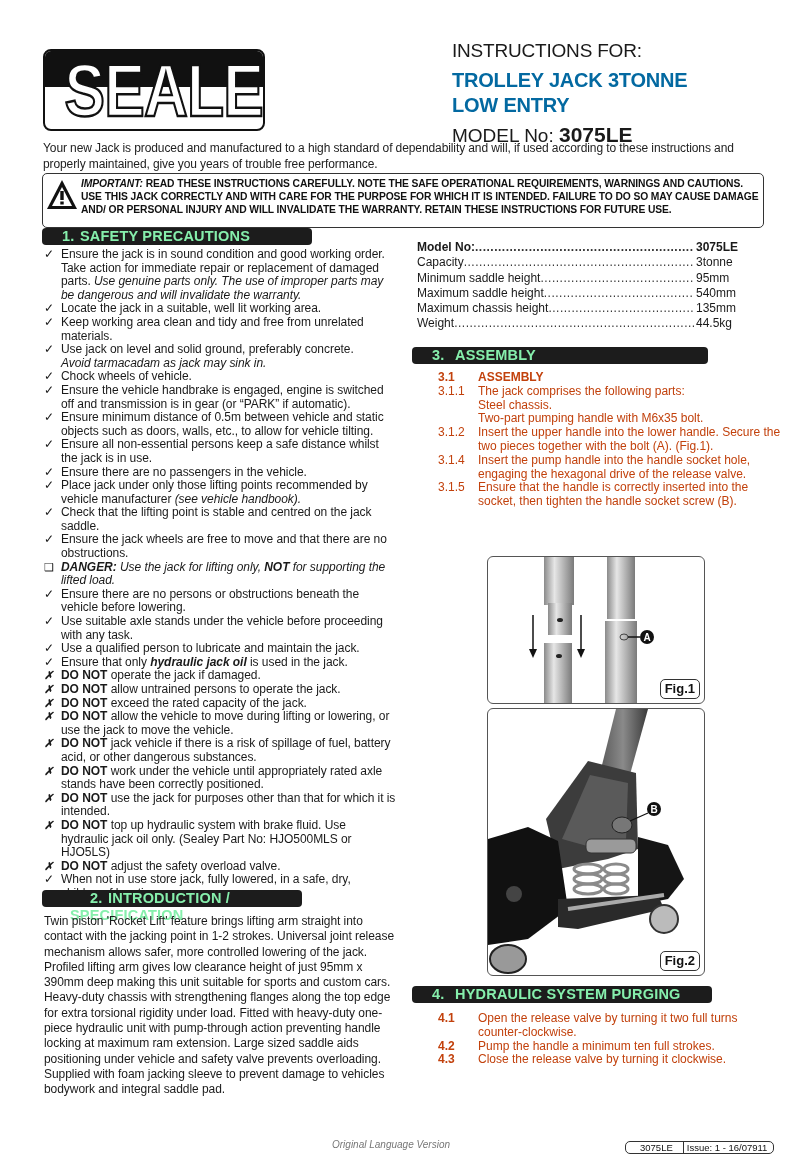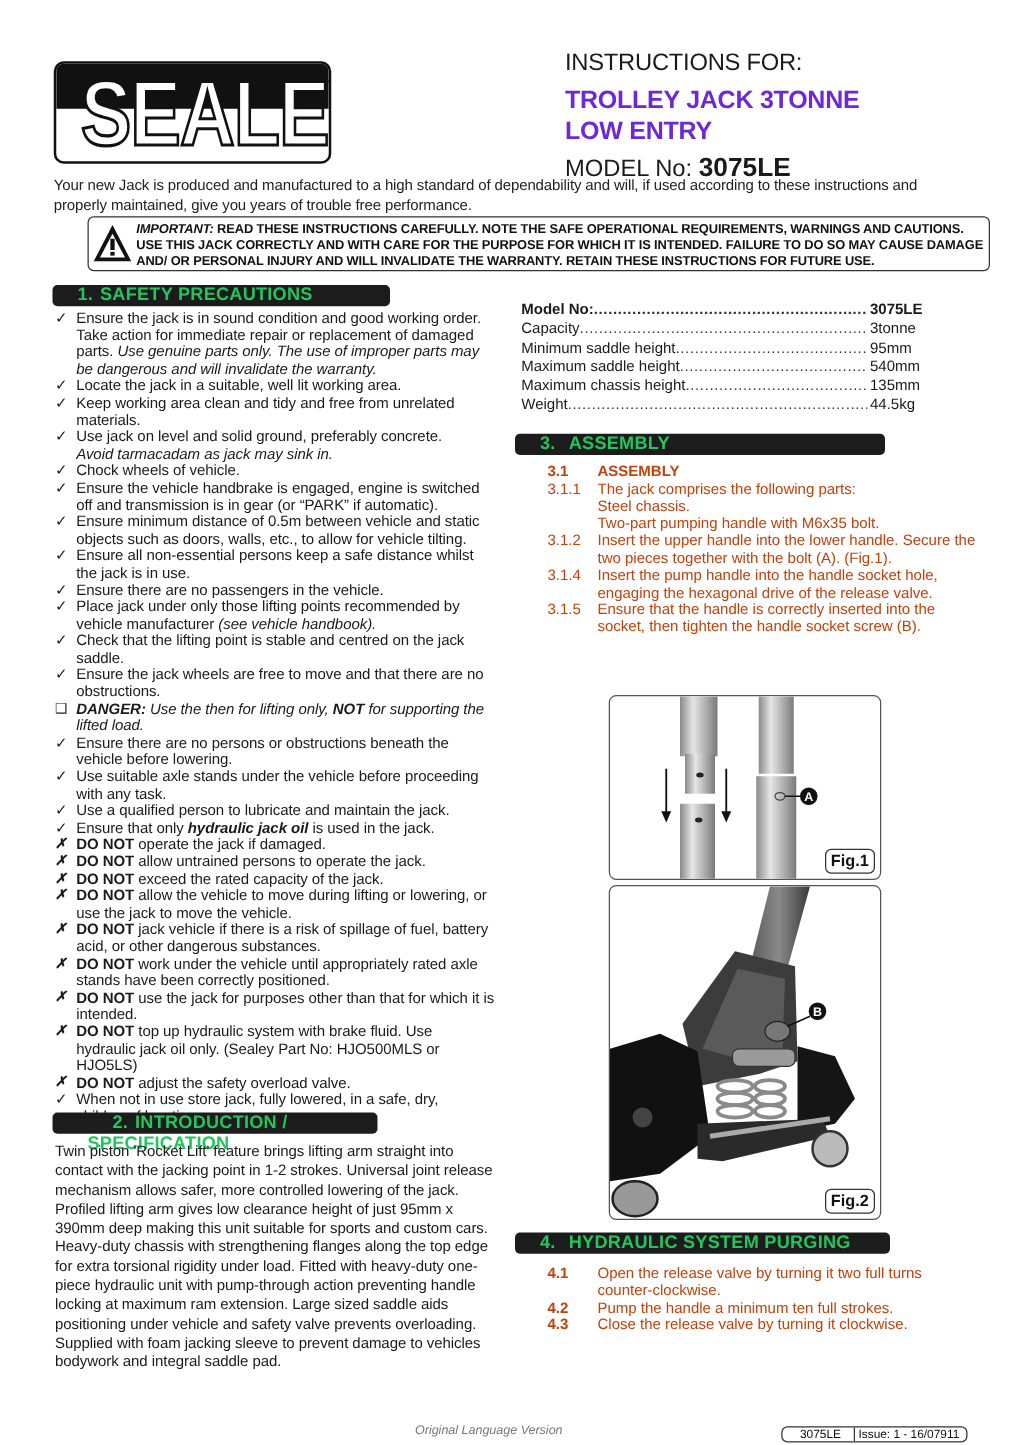--- a/index.html
+++ b/index.html
@@ -11,33 +11,33 @@
   .logo-sealey { position: absolute; left: 0; top: 0; width: 222px; height: 82px; border: 2px solid #111; border-radius: 8px; overflow: hidden; background: #fff; }
   .logo-sealey .top-half { position: absolute; left: 0; top: 0; width: 100%; height: 36px; background: #111; }
   .logo-sealey .word { position: absolute; left: 0; top: 2px; width: 100%; text-align: center; font-family: "Liberation Sans", sans-serif; font-weight: bold; font-size: 74px; line-height: 76px; letter-spacing: -1px; color: #fff; -webkit-text-stroke: 2.5px #111; transform: scaleX(0.82); transform-origin: center; }
   .logo-quality { position: absolute; left: 228px; top: 2px; width: 162px; height: 78px; }
   .logo-quality .box { position: absolute; left: 0; top: 0; width: 160px; height: 50px; border: 2px solid #111; border-radius: 6px; border-bottom: none; }
   .logo-quality .script { position: absolute; left: 4px; top: -2px; width: 156px; text-align: center; font-family: "DejaVu Serif", serif; font-style: italic; font-weight: bold; font-size: 38px; color: #fff; -webkit-text-stroke: 1.5px #111; letter-spacing: 1px; }
   .logo-quality .mach { position: absolute; left: 0; top: 44px; width: 162px; text-align: center; font-family: "Liberation Sans", sans-serif; font-weight: bold; font-size: 30px; line-height: 34px; color: #111; transform: scaleX(0.88); transform-origin: left; letter-spacing: -0.5px; }
 
   .title-block { position: absolute; left: 452px; top: 40px; width: 350px; }
   .title-for { font-size: 19px; line-height: 22px; color: #1a1a1a; letter-spacing: -0.2px; }
-  .title-main { margin-top: 6px; font-size: 20px; line-height: 25px; font-weight: bold; color: #6d28d9; letter-spacing: -0.2px; }
+  .title-main { margin-top: 6px; font-size: 20px; line-height: 25px; font-weight: bold; color: #0369a1; letter-spacing: -0.2px; }
   .title-model { margin-top: 4px; font-size: 19px; line-height: 26px; color: #1a1a1a; }
   .title-model b { font-size: 21px; font-weight: bold; }
 
   .intro { position: absolute; left: 43px; top: 140px; width: 730px; font-size: 12px; line-height: 16px; color: #222; letter-spacing: -0.1px; }
 
-  .important { position: absolute; left: 42px; top: 173px; width: 722px; height: 44px; border: 1.5px solid #333; border-radius: 5px; margin-left: 28px; }
+  .important { position: absolute; left: 42px; top: 173px; width: 722px; height: 55px; border: 1.5px solid #333; border-radius: 5px; }
   .important .warn-icon { position: absolute; left: 2px; top: 4px; width: 34px; height: 34px; }
   .important .text { position: absolute; left: 38px; top: 3px; width: 680px; font-size: 10.3px; line-height: 13px; font-weight: bold; color: #111; letter-spacing: -0.1px; }
   .important .text i { font-style: italic; }
 
   
-  .sec-head { position: absolute; height: 17px; background: #1c1c1c; border-radius: 4px; color: #22c55e; font-weight: bold; font-size: 14.5px; line-height: 17px; letter-spacing: 0.2px; }
+  .sec-head { position: absolute; height: 17px; background: #1c1c1c; border-radius: 4px; color: #86efac; font-weight: bold; font-size: 14.5px; line-height: 17px; letter-spacing: 0.2px; }
   .sec-head .num { display: inline-block; width: 38px; padding-left: 20px; }
 
   
   .list { position: absolute; left: 44px; width: 352px; font-size: 12px; line-height: 13.6px; color: #1a1a1a; letter-spacing: -0.05px; }
   .list .item { position: relative; padding-left: 17px; }
   .list .mark { position: absolute; left: 0; top: 0; width: 14px; font-size: 12px; }
   .list .mark.x { font-style: italic; font-weight: bold; font-size: 11px; }
   .list .mark.box { font-size: 11px; }
 
   .para { position: absolute; left: 44px; top: 914px; width: 352px; font-size: 12px; line-height: 15.3px; color: #1a1a1a; letter-spacing: -0.05px; }
@@ -107,21 +107,21 @@
     <div class="item"><span class="mark check">✓</span><span>Keep working area clean and tidy and free from unrelated materials.</span></div>
     <div class="item"><span class="mark check">✓</span><span>Use jack on level and solid ground, preferably concrete.</span><br><i>Avoid tarmacadam as jack may sink in.</i></div>
     <div class="item"><span class="mark check">✓</span><span>Chock wheels of vehicle.</span></div>
     <div class="item"><span class="mark check">✓</span><span>Ensure the vehicle handbrake is engaged, engine is switched off and transmission is in gear (or “PARK” if automatic).</span></div>
     <div class="item"><span class="mark check">✓</span><span>Ensure minimum distance of 0.5m between vehicle and static objects such as doors, walls, etc., to allow for vehicle tilting.</span></div>
     <div class="item"><span class="mark check">✓</span><span>Ensure all non-essential persons keep a safe distance whilst the jack is in use.</span></div>
     <div class="item"><span class="mark check">✓</span><span>Ensure there are no passengers in the vehicle.</span></div>
     <div class="item"><span class="mark check">✓</span><span>Place jack under only those lifting points recommended by vehicle manufacturer </span><i>(see vehicle handbook).</i></div>
     <div class="item"><span class="mark check">✓</span><span>Check that the lifting point is stable and centred on the jack saddle.</span></div>
     <div class="item"><span class="mark check">✓</span><span>Ensure the jack wheels are free to move and that there are no obstructions.</span></div>
-    <div class="item"><span class="mark box">❑</span><b style="font-style:italic">DANGER:</b><i> Use the then for lifting only, </i><b style="font-style:italic">NOT</b><i> for supporting the lifted load.</i></div>
+    <div class="item"><span class="mark box">❑</span><b style="font-style:italic">DANGER:</b><i> Use the jack for lifting only, </i><b style="font-style:italic">NOT</b><i> for supporting the lifted load.</i></div>
     <div class="item"><span class="mark check">✓</span><span>Ensure there are no persons or obstructions beneath the vehicle before lowering.</span></div>
     <div class="item"><span class="mark check">✓</span><span>Use suitable axle stands under the vehicle before proceeding with any task.</span></div>
     <div class="item"><span class="mark check">✓</span><span>Use a qualified person to lubricate and maintain the jack.</span></div>
     <div class="item"><span class="mark check">✓</span><span>Ensure that only </span><b style="font-style:italic">hydraulic jack oil</b><span> is used in the jack.</span></div>
     <div class="item"><span class="mark x">✗</span><b>DO NOT</b><span> operate the jack if damaged.</span></div>
     <div class="item"><span class="mark x">✗</span><b>DO NOT</b><span> allow untrained persons to operate the jack.</span></div>
     <div class="item"><span class="mark x">✗</span><b>DO NOT</b><span> exceed the rated capacity of the jack.</span></div>
     <div class="item"><span class="mark x">✗</span><b>DO NOT</b><span> allow the vehicle to move during lifting or lowering, or use the jack to move the vehicle.</span></div>
     <div class="item"><span class="mark x">✗</span><b>DO NOT</b><span> jack vehicle if there is a risk of spillage of fuel, battery acid, or other dangerous substances.</span></div>
     <div class="item"><span class="mark x">✗</span><b>DO NOT</b><span> work under the vehicle until appropriately rated axle stands have been correctly positioned.</span></div>

